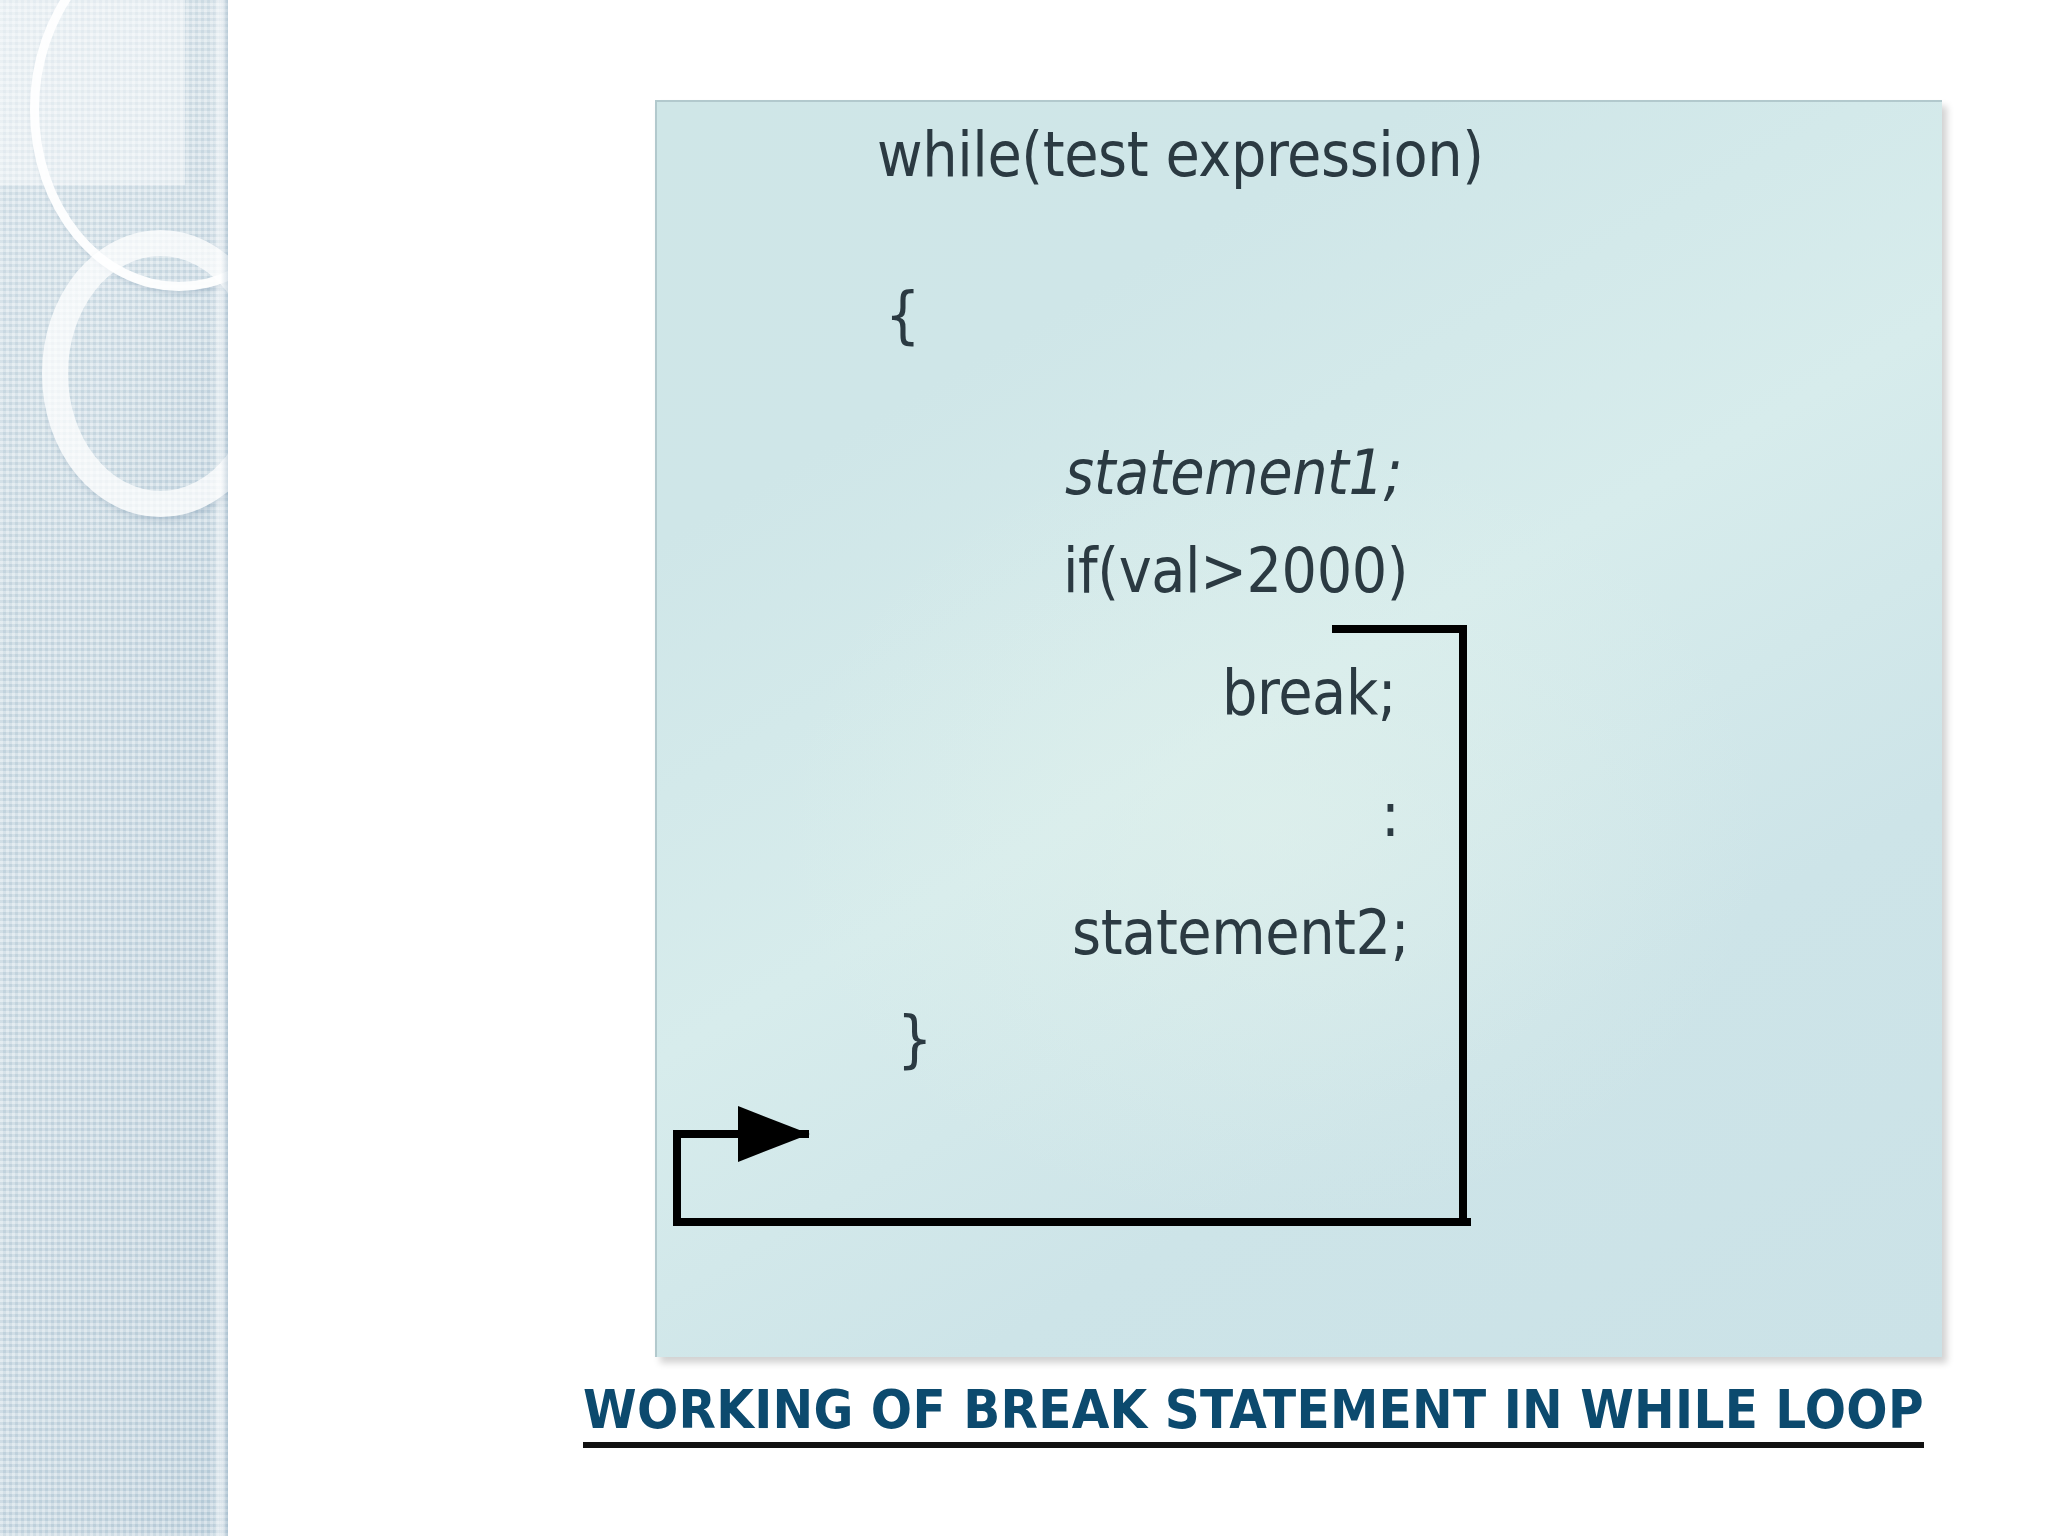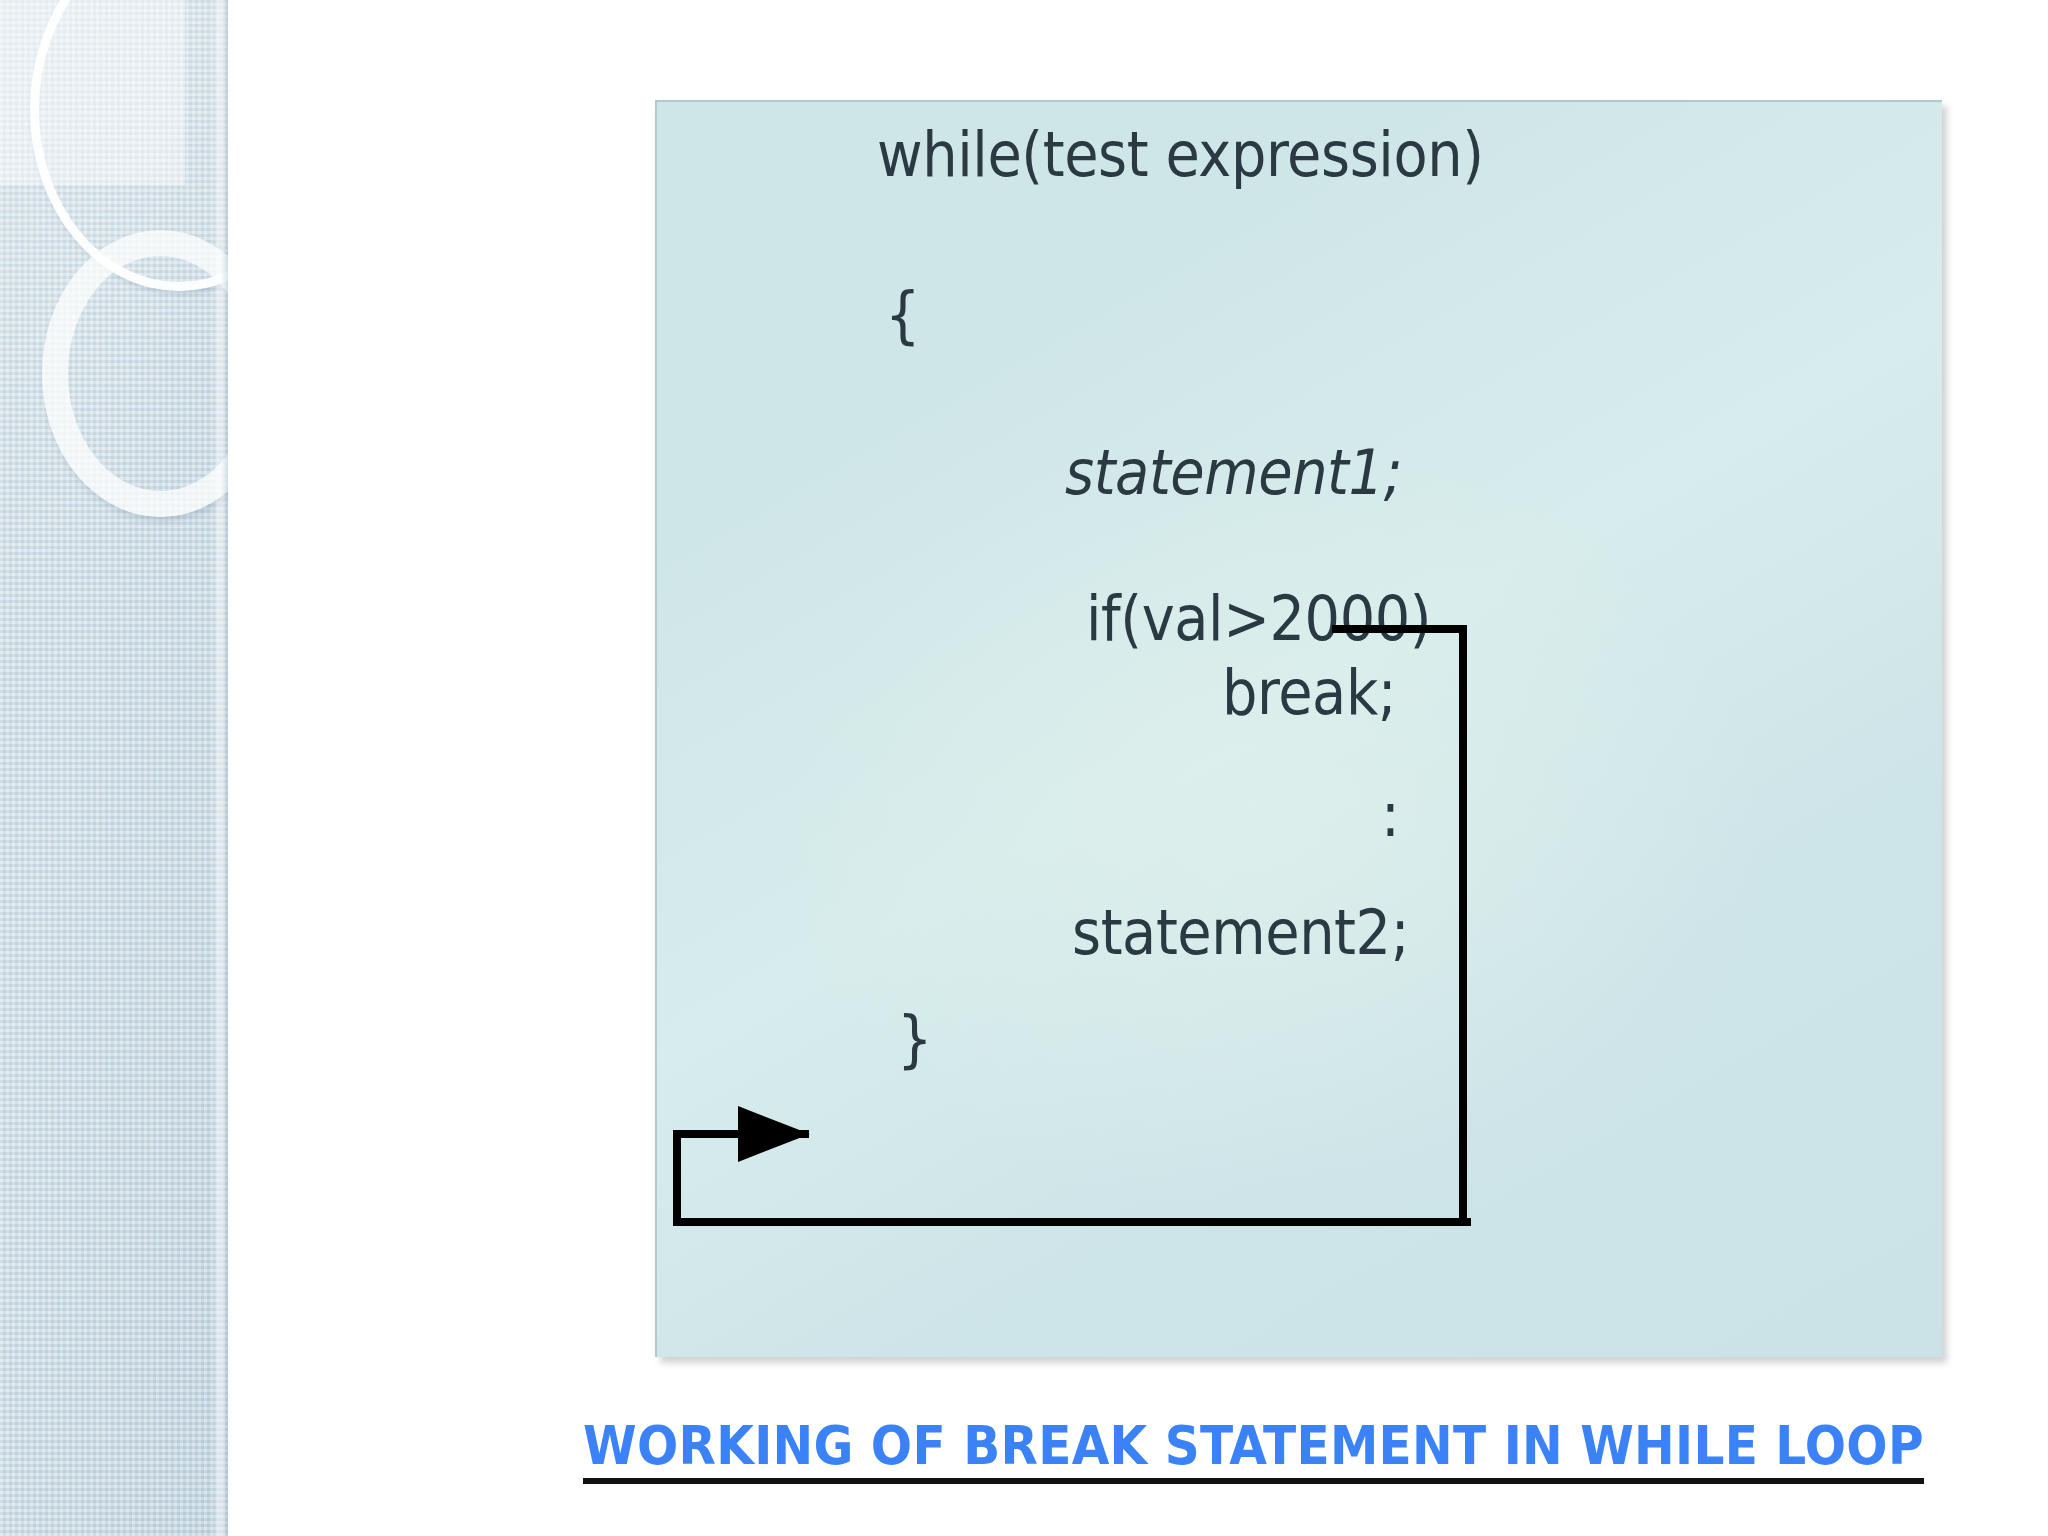--- a/index.html
+++ b/index.html
@@ -132,27 +132,26 @@
     width: 1285px;
     height: 1255px;
     pointer-events: none;
   }
 
   
   #caption {
     position: absolute;
     left: 355px;
     top: 1378px;
-    color: #3b82f6;
+    color: #0c4a6e;
     font-family: "Liberation Sans Narrow", "DejaVu Sans Condensed", "Liberation Sans", sans-serif;
     font-size: 54px;
     font-weight: bold;
     letter-spacing: 0.3px;
     white-space: nowrap;
-    margin-top: 36px;
   }
   #caption .rule {
     position: absolute;
     left: 0;
     top: 64px;
     width: 100%;
     height: 6px;
     background: #111111;
   }
 </style>
@@ -171,21 +170,21 @@
   </div>
 
   <div id="content">
 
     <div id="code-box">
       <div class="inner-sheen"></div>
 
       <div class="code-line" style="left:220px; top:22px;">while(test expression)</div>
       <div class="code-line" style="left:228px; top:182px;">{</div>
       <div class="code-line" style="left:408px; top:340px;font-style:italic;">statement1;</div>
-      <div class="code-line" style="left:429px; top:438px;margin-top:48px;">if(val&gt;2000)</div>
+      <div class="code-line" style="left:406px; top:438px;">if(val&gt;2000)</div>
       <div class="code-line" style="left:565px; top:560px;">break;</div>
       <div class="code-line" style="left:724px; top:682px;">:</div>
       <div class="code-line" style="left:415px; top:800px;text-align:center;">statement2;</div>
       <div class="code-line" style="left:240px; top:906px;">}</div>
 
       <svg id="flow-svg" viewBox="0 0 1285 1255">
         <defs>
           <marker id="arrowhead" markerWidth="9" markerHeight="7" refX="8.4" refY="3.5" orient="auto" markerUnits="strokeWidth">
             <polygon points="0 0, 9 3.5, 0 7" fill="#000000"></polygon>
           </marker>

